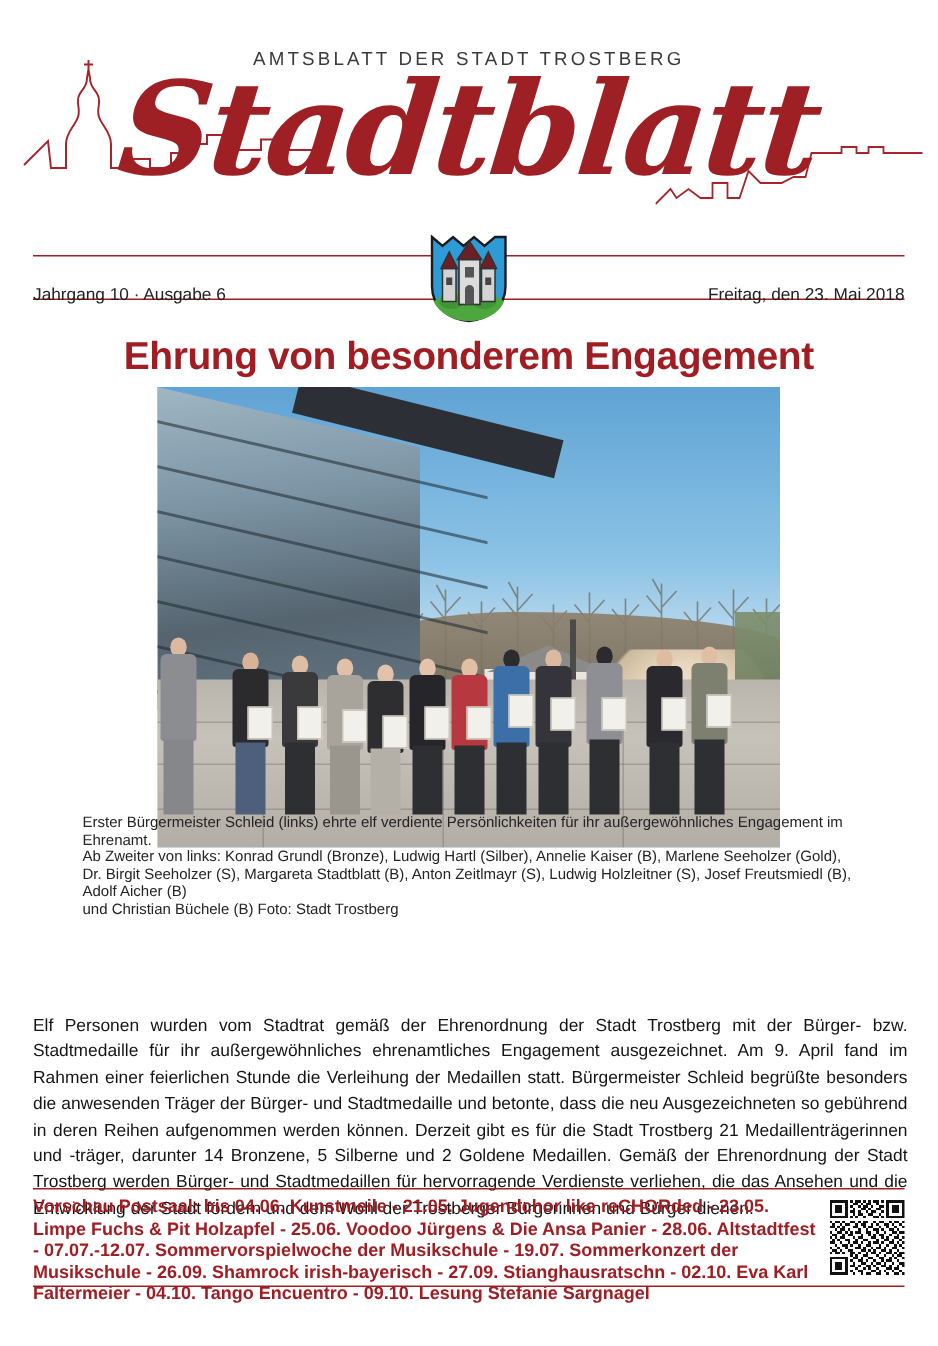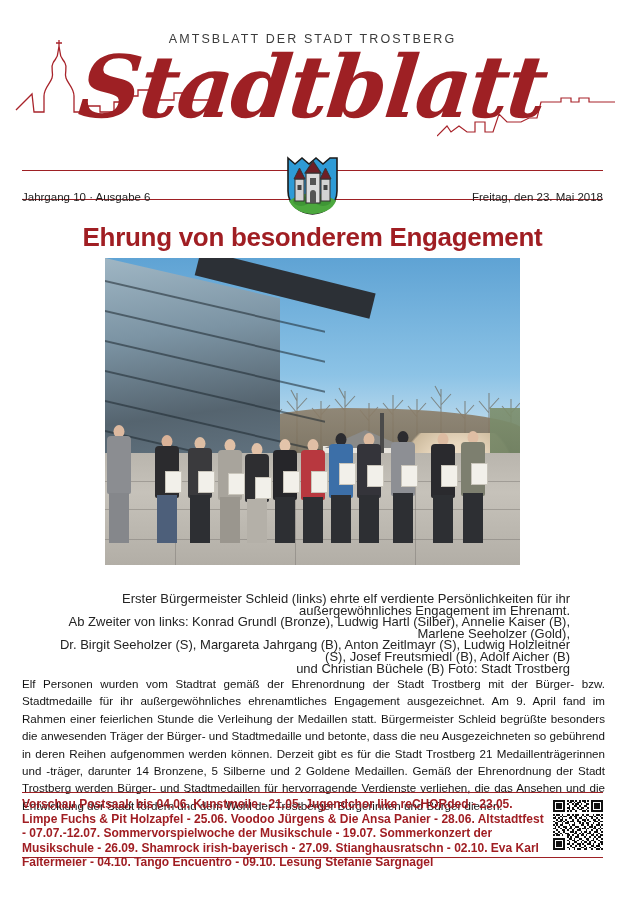--- a/index.html
+++ b/index.html
@@ -82,22 +82,22 @@
   }
   .pavejoint{position:absolute;background:rgba(120,116,110,.45);}
   .person{position:absolute;bottom:22px;}
   .p-head{position:absolute;left:50%;transform:translateX(-50%);top:0;width:11px;height:13px;border-radius:50%;}
   .p-body{position:absolute;left:50%;transform:translateX(-50%);top:11px;width:24px;border-radius:4px 4px 2px 2px;}
   .p-legs{position:absolute;left:50%;transform:translateX(-50%);bottom:0;width:20px;background:#2d2f33;}
   .p-cert{position:absolute;width:15px;height:20px;background:#f2f0ea;border:1px solid #c9c5bb;left:50%;margin-left:-2px;}
 
   
   .caption{
-    position:absolute;left:55px;right:55px;top:593px;
-    text-align:right;font-size:13px;line-height:11.6px;color:#242424;
+    position:absolute;left:55px;right:55px;top:543px;
+    text-align:left;font-size:10px;line-height:11.6px;color:#242424;
   }
 
   
   .body{
     position:absolute;left:22px;right:20px;top:663px;
     font-size:11.6px;line-height:17.4px;color:#141414;
     text-align:justify;
     margin-top:12px;
   }
   .body p{margin:0;}
@@ -300,21 +300,21 @@
       <div class="p-head" style="background:#dfbea4;"></div>
       <div class="p-body" style="height:54px;background:#7d7f6f;"></div>
       <div class="p-cert" style="top:32px;"></div>
       <div class="p-legs" style="height:50px;"></div>
     </div>
   </div>
 
   <div class="caption">
     <div>Erster Bürgermeister Schleid (links) ehrte elf verdiente Persönlichkeiten für ihr außergewöhnliches Engagement im Ehrenamt.</div>
     <div>Ab Zweiter von links: Konrad Grundl (Bronze), Ludwig Hartl (Silber), Annelie Kaiser (B), Marlene Seeholzer (Gold),</div>
-    <div>Dr. Birgit Seeholzer (S), Margareta Jahrgang (B), Anton Zeitlmayr (S), Ludwig Holzleitner (S), Josef Freutsmiedl (B), Adolf Aicher (B)</div>
+    <div>Dr. Birgit Seeholzer (S), Margareta Stadtblatt (B), Anton Zeitlmayr (S), Ludwig Holzleitner (S), Josef Freutsmiedl (B), Adolf Aicher (B)</div>
     <div>und Christian Büchele (B) Foto: Stadt Trostberg</div>
   </div>
 
   <div class="body">
     <p>Elf Personen wurden vom Stadtrat gemäß der Ehrenordnung der Stadt Trostberg mit der Bürger- bzw. Stadtmedaille für ihr außergewöhnliches ehrenamtliches Engagement ausgezeichnet. Am 9. April fand im Rahmen einer feierlichen Stunde die Verleihung der Medaillen statt. Bürgermeister Schleid begrüßte besonders die anwesenden Träger der Bürger- und Stadtmedaille und betonte, dass die neu Ausgezeichneten so gebührend in deren Reihen aufgenommen werden können. Derzeit gibt es für die Stadt Trostberg 21 Medaillenträgerinnen und -träger, darunter 14 Bronzene, 5 Silberne und 2 Goldene Medaillen. Gemäß der Ehrenordnung der Stadt Trostberg werden Bürger- und Stadtmedaillen für hervorragende Verdienste verliehen, die das Ansehen und die Entwicklung der Stadt fördern und dem Wohl der Trostberger Bürgerinnen und Bürger dienen.</p>
   </div>
 
   <div class="preview">
     <div class="preview-text">Vorschau Postsaal: bis 04.06. Kunstmeile - 21.05. Jugendchor like reCHORded - 23.05. Limpe Fuchs &amp; Pit Holzapfel - 25.06. Voodoo Jürgens &amp; Die Ansa Panier - 28.06. Altstadtfest - 07.07.-12.07. Sommervorspielwoche der Musikschule - 19.07. Sommerkonzert der Musikschule - 26.09. Shamrock irish-bayerisch - 27.09. Stianghausratschn - 02.10. Eva Karl Faltermeier - 04.10. Tango Encuentro - 09.10. Lesung Stefanie Sargnagel</div>
     <svg class="qr" viewBox="0 0 29 29" shape-rendering="crispEdges">

